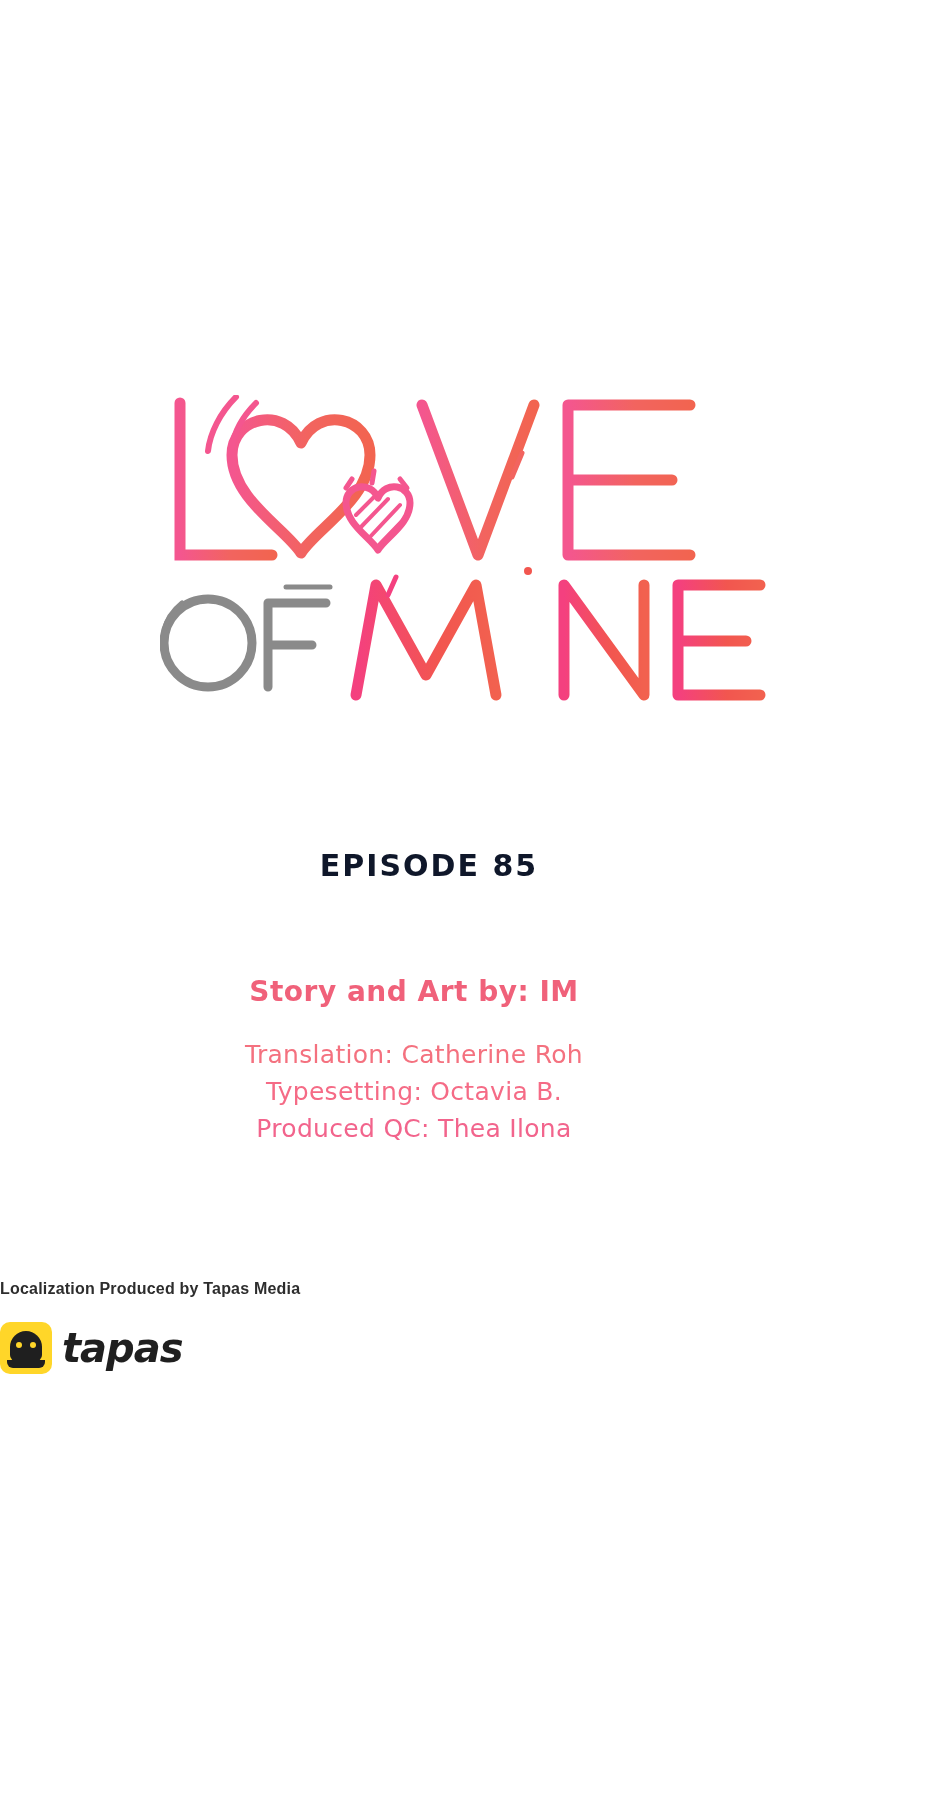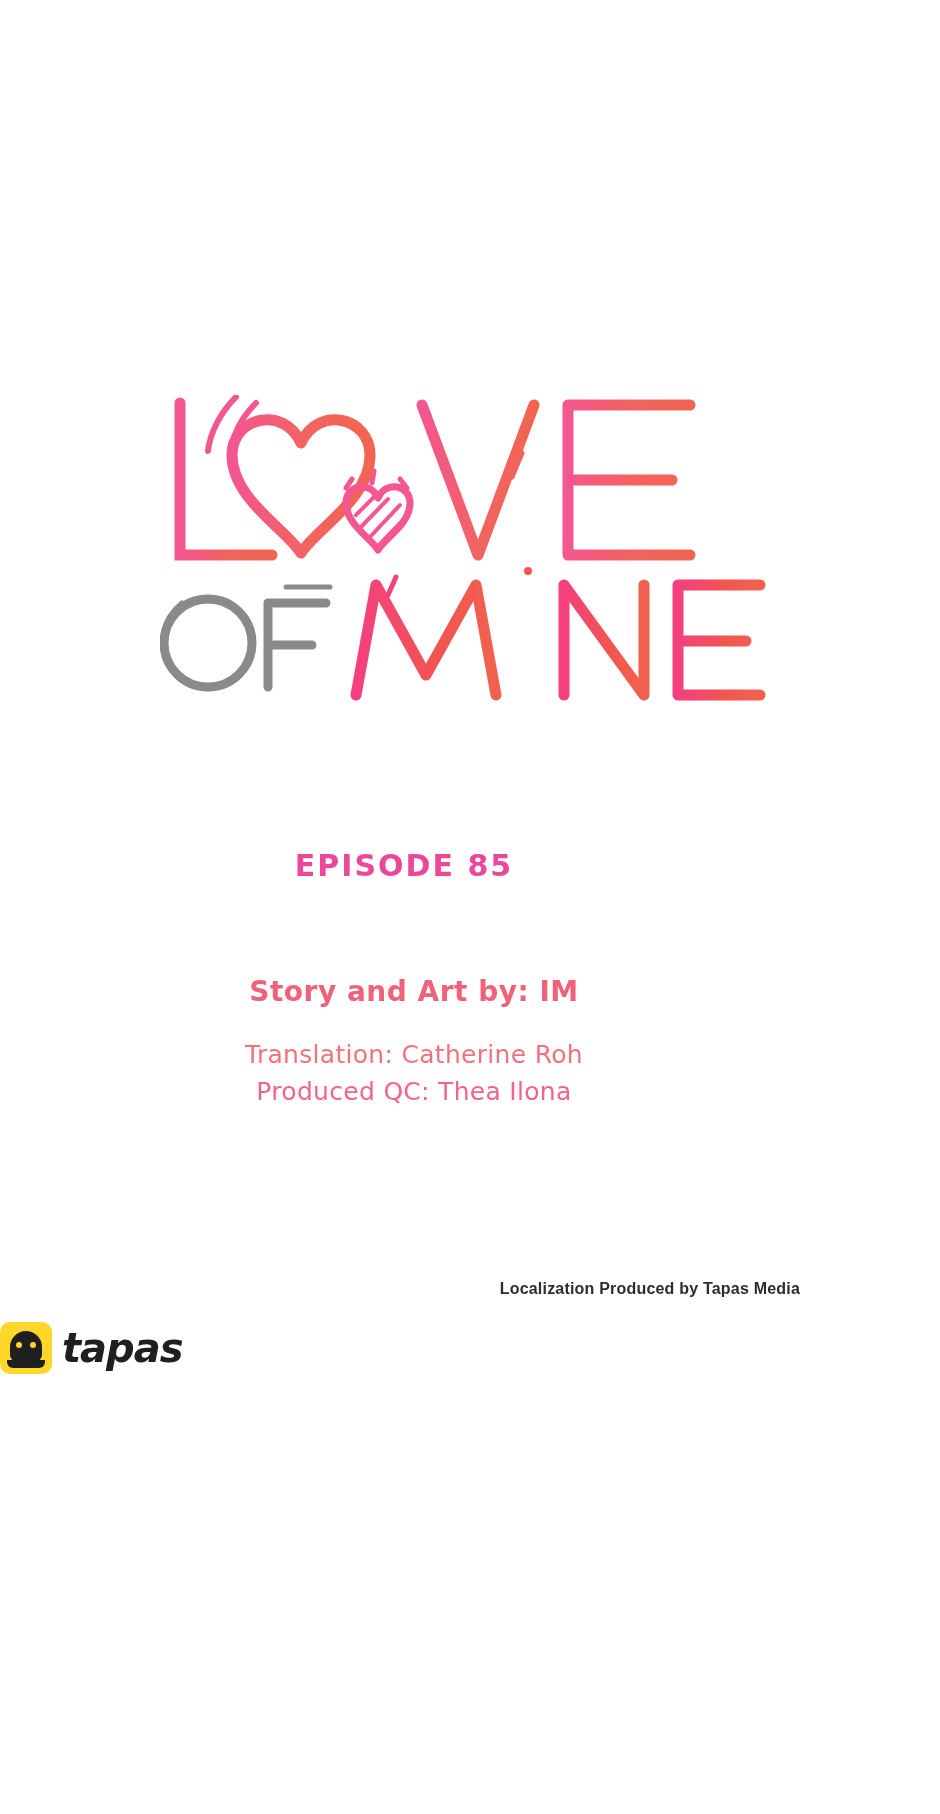--- a/index.html
+++ b/index.html
@@ -38,21 +38,22 @@
   .episode {
     position: absolute;
     left: 0;
     top: 848px;
     width: 808px;
     text-align: center;
     font-family: "DejaVu Sans", sans-serif;
     font-size: 30px;
     font-weight: bold;
     letter-spacing: 2px;
-    color: #ec4899;
+    color: #0f172a;
+    padding-left: 25px;
   }
 
   
   .credits {
     position: absolute;
     left: 0;
     top: 975px;
     width: 828px;
     text-align: center;
   }
@@ -74,21 +75,21 @@
   .credit-line.c2 { color: #f56b86; }
   .credit-line.c3 { color: #f2648c; }
   .credit-line.c4 { color: #f0618f; }
 
   
   .localization {
     position: absolute;
     left: 0;
     top: 1280px;
     width: 800px;
-    text-align: right;
+    text-align: left;
     font-family: "Liberation Sans", sans-serif;
     font-size: 16px;
     font-weight: bold;
     color: #2d2d2d;
     letter-spacing: 0.2px;
   }
 
   
   .tapas-logo {
     position: absolute;
@@ -217,20 +218,21 @@
 
       <path d="M518 190 L600 190 M518 190 L518 300 M518 246 L586 246 M518 300 L600 300" stroke="url(#gradMine)" stroke-width="11" stroke-linecap="round" fill="none"></path>
     </svg>
   </div>
 
   <div class="episode">EPISODE 85</div>
 
   <div class="credits">
     <div class="credit-author">Story and Art by: IM</div>
     <div class="credit-line c1">Translation: Catherine Roh</div>
+    <div class="credit-line c2">Typesetting: Octavia B.</div>
     <div class="credit-line c3">Produced QC: Thea Ilona</div>
   </div>
 
   <div class="localization">Localization Produced by Tapas Media</div>
 
   <div class="tapas-logo">
     <div class="tapas-mark">
       <div class="face">
         <div class="eye l"></div>
         <div class="eye r"></div>

